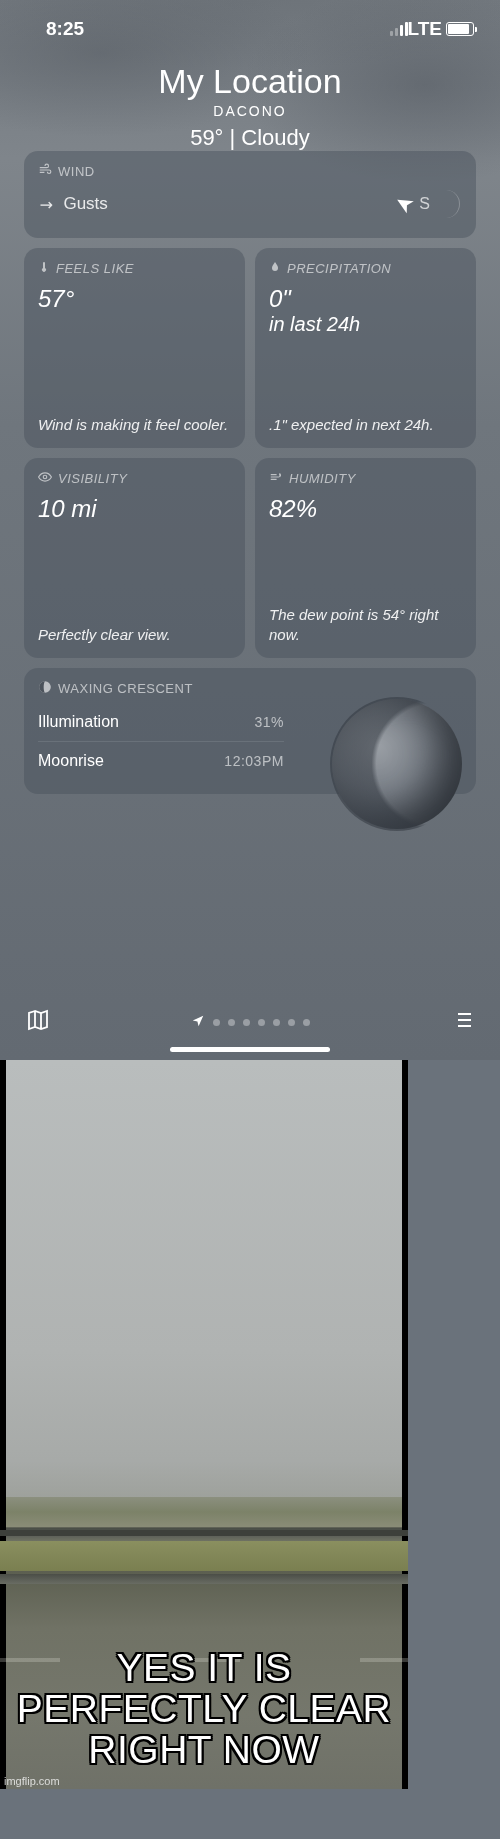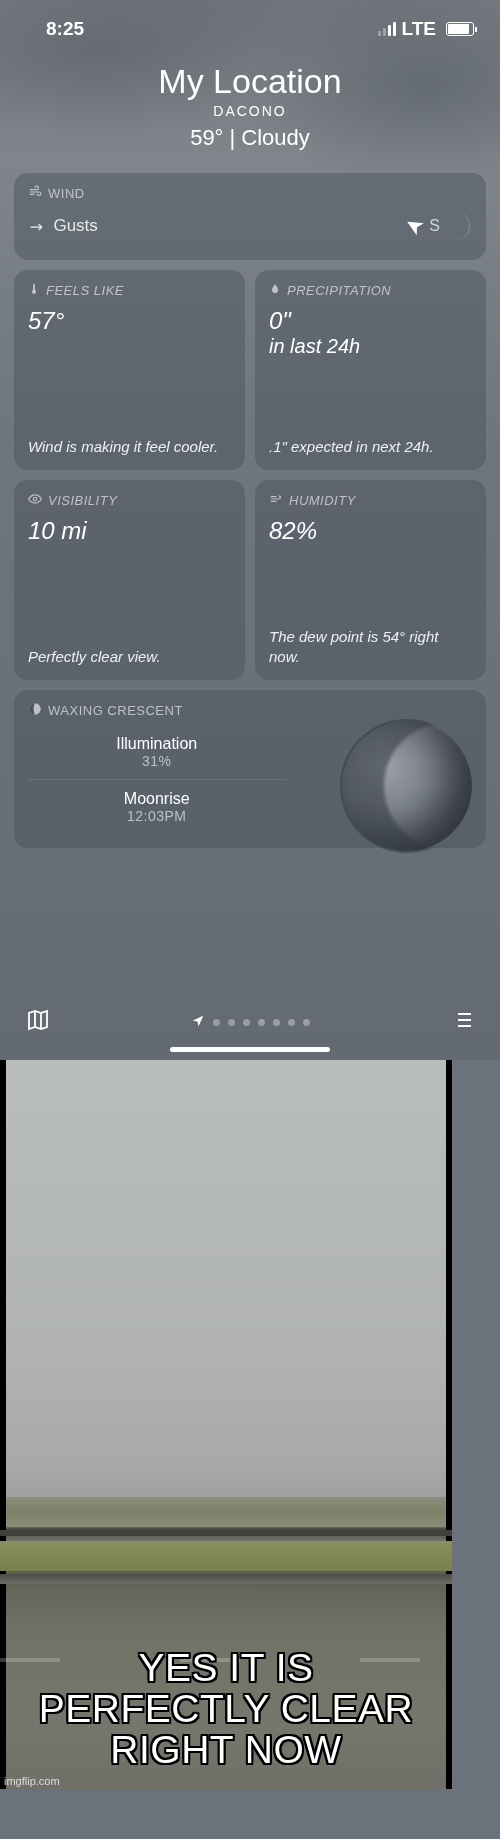--- a/index.html
+++ b/index.html
@@ -30,37 +30,37 @@
   .status-bar {
     display: flex;
     justify-content: space-between;
     align-items: center;
     padding: 18px 26px 0 46px;
     font-size: 19px;
     font-weight: 600;
     position: relative;
     z-index: 2;
   }
-  .status-right { display: flex; align-items: center; gap: 6px; }
+  .status-right { display: flex; align-items: center; }
   .signal-bars { display: inline-flex; align-items: flex-end; gap: 2px; height: 14px; }
   .bar { width: 3px; background: #fff; border-radius: 1px; }
   .bar.b1 { height: 5px; opacity: 0.35; }
   .bar.b2 { height: 8px; opacity: 0.35; }
   .bar.b3 { height: 11px; }
   .bar.b4 { height: 14px; }
   .battery { width: 28px; height: 14px; border: 1.5px solid #fff; border-radius: 3px; position: relative; margin-left: 4px; }
   .battery::after { content:""; position:absolute; right:-4px; top:4px; width:2px; height:5px; background:#fff; border-radius:0 1px 1px 0; }
   .battery-fill { position:absolute; left:1px; top:1px; bottom:1px; width:80%; background:#fff; border-radius:1px; }
 
   .header { text-align: center; margin-top: 22px; position: relative; z-index: 2; }
   .header-title { font-size: 34px; font-weight: 400; }
   .header-sub { font-size: 14px; letter-spacing: 2px; font-weight: 500; margin-top: 2px; }
   .header-temp { font-size: 22px; font-weight: 400; margin-top: 6px; }
 
-  .cards { padding: 0 14px; margin-top: 22px; position: relative; z-index: 2; }
+  .cards { padding: 0 24px; position: relative; z-index: 2; }
   .card {
     background: rgba(70,80,92,0.45);
     border-radius: 14px;
     margin-bottom: 10px;
     padding: 12px 14px 14px;
   }
   .card-header {
     display: flex;
     align-items: center;
     gap: 6px;
@@ -77,21 +77,21 @@
   .compass-arrow { font-size: 22px; transform: rotate(210deg); display:inline-block; }
   .compass-s { font-size: 16px; color: rgba(255,255,255,0.7); }
   .compass-line { width: 20px; height: 28px; border-right: 1px solid rgba(255,255,255,0.25); border-radius: 0 14px 14px 0; margin-left:4px; }
 
   .row2 { display: flex; gap: 10px; }
   .row2 .card { flex: 1; min-height: 200px; display: flex; flex-direction: column; font-style: italic; }
   .big-val { font-size: 24px; font-weight: 400; margin-top: 2px; }
   .sub-val { font-size: 20px; font-weight: 500; }
   .note { font-size: 15px; color: rgba(255,255,255,0.9); margin-top: auto; line-height: 1.3; }
 
-  .moon-card .mrow { display: flex; justify-content: space-between; align-items: center; padding: 10px 0; border-bottom: 1px solid rgba(255,255,255,0.1); font-size: 16px; flex-direction: column; }
+  .moon-card .mrow { display: flex; justify-content: space-between; align-items: center; padding: 10px 0; border-bottom: 1px solid rgba(255,255,255,0.1); font-size: 16px; }
   .moon-card .mrow:last-of-type { border-bottom: none; }
   .moon-card .mrow .mval { color: rgba(255,255,255,0.6); font-size: 14px; letter-spacing: 0.5px; }
   .moon-card .moon-wrap { position: relative; }
   .moon-illus {
     position: absolute;
     right: 0;
     top: -4px;
     width: 130px;
     height: 130px;
     border-radius: 50%;
@@ -117,21 +117,21 @@
     align-items: center;
     padding: 0 26px;
     z-index: 2;
   }
   .page-dots { display: flex; gap: 8px; align-items: center; }
   .dot { width: 7px; height: 7px; border-radius: 50%; background: rgba(255,255,255,0.35); }
   .nav-icon { font-size: 14px; color:#fff; }
   .home-ind { position: absolute; bottom: 8px; left: 50%; transform: translateX(-50%); width: 160px; height: 5px; border-radius: 3px; background: #fff; z-index: 2;}
 
   .photo-section {
-    width: 452px;
+    width: 408px;
     height: 729px;
     position: relative;
     background:
       linear-gradient(180deg, #b9bdbd 0%, #b0b3b2 40%, #a7aaa8 55%, #9ea19c 60%, transparent 60%),
       linear-gradient(180deg, transparent 60%, #8b8f7e 60%, #7c8268 62%, #8a8c77 64%, #4a4d46 64.2%, #565a55 65%, #6f7263 66%, #8a8f6d 66.5%, #7c8155 69%, #5c5f50 70%, #707265 78%, #75776c 90%, #6f7168 100%);
   }
   .road-stripe1 { position:absolute; left:0; right:0; top: 64.5%; height: 6px; background: #3d403b; }
   .grass-band { position:absolute; left:0; right:0; top: 66%; height: 30px; background: linear-gradient(180deg,#8a8f5f,#7a7f50); }
   .near-road { position:absolute; left:0; right:0; top: 70.5%; height: 10px; background: linear-gradient(180deg,#4b4e47,#696c63); }
   .lane-line { position:absolute; left:0; right:0; top: 82%; height: 4px; background: repeating-linear-gradient(90deg, rgba(230,230,220,0.25) 0 60px, transparent 60px 180px); }

